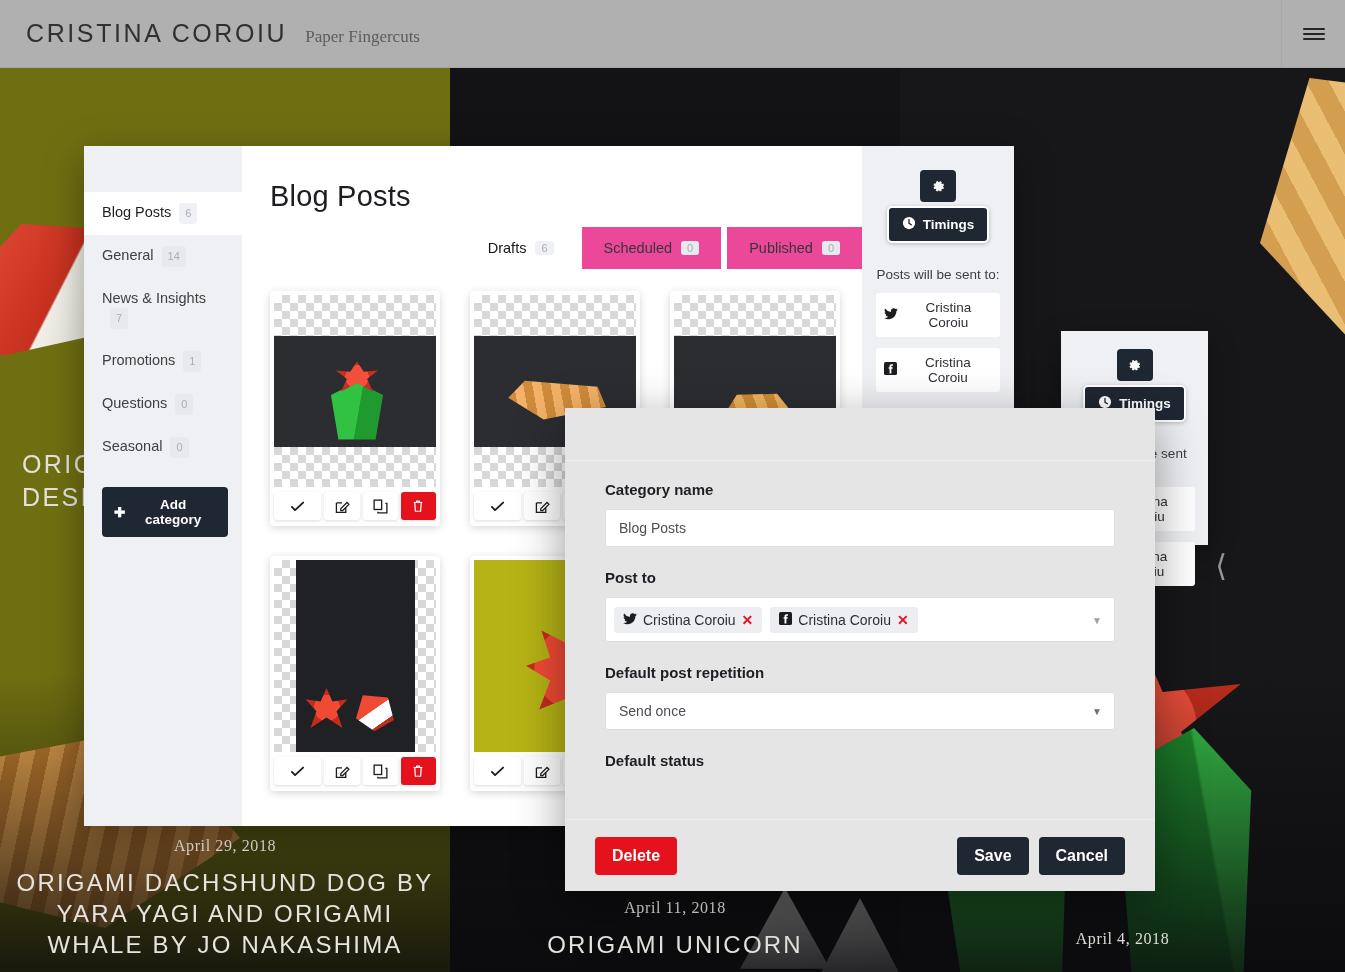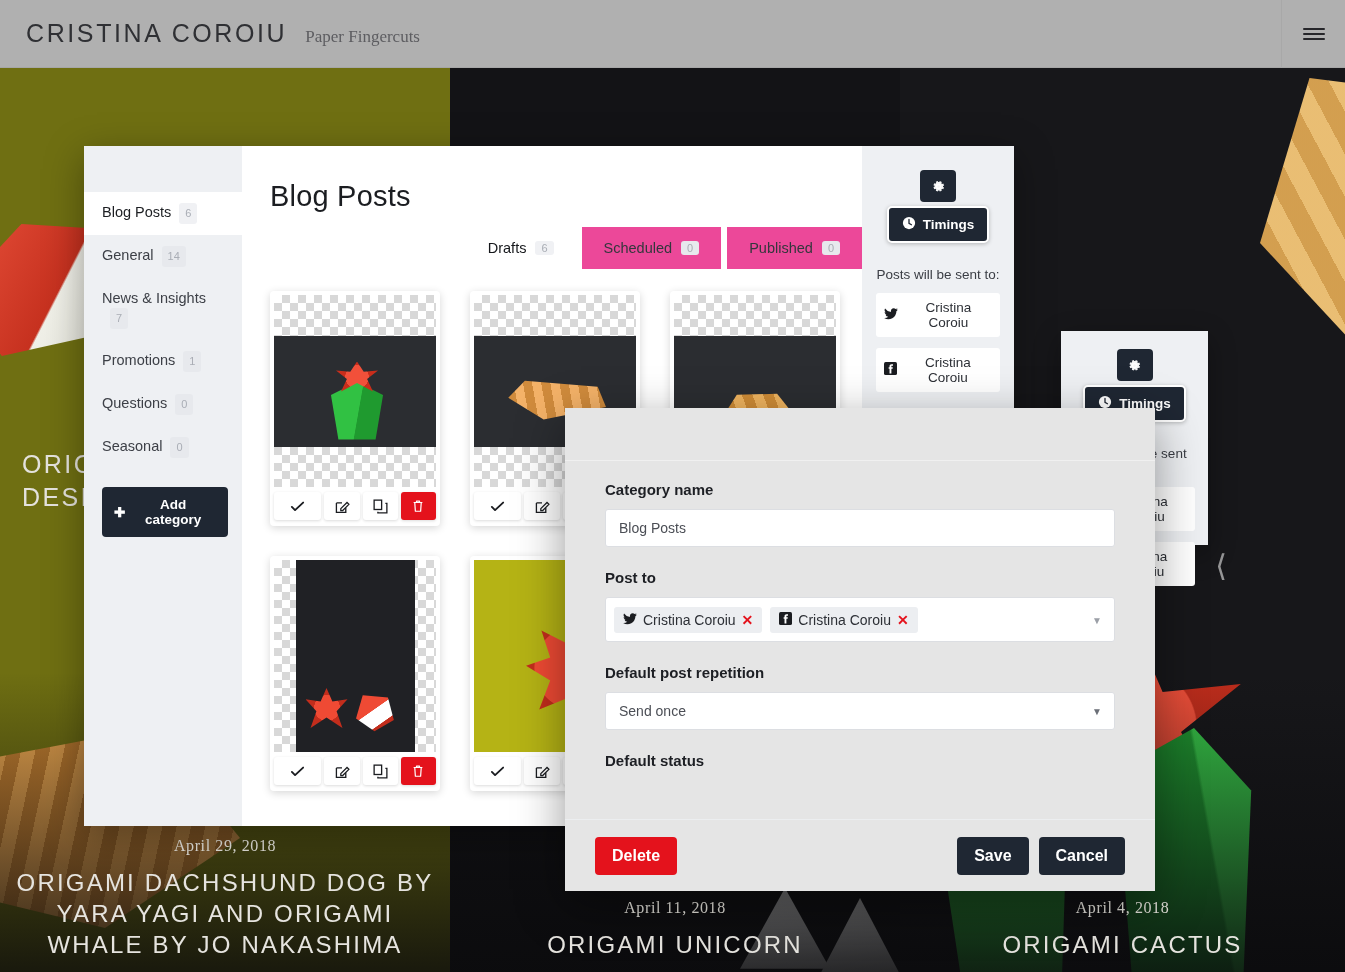--- a/index.html
+++ b/index.html
@@ -334,21 +334,20 @@
 
     <div class="hero-panel p3">
       <div class="kraft"></div>
       <div class="flower"></div>
       <div class="cactus"></div>
       <div class="cactus2"></div>
       <div class="slider-arrow">⟨</div>
       <div class="scrim"></div>
       <div class="cap cap-c">
         <div class="cap-date">April 4, 2018</div>
-        <div class="cap-title">ORIGAMI CACTUS</div>
       </div>
     </div>
 
   </div>
 </div>
 
 <div class="app-panel">
 
   <div class="app-sidebar">
     <div class="side-item active">

